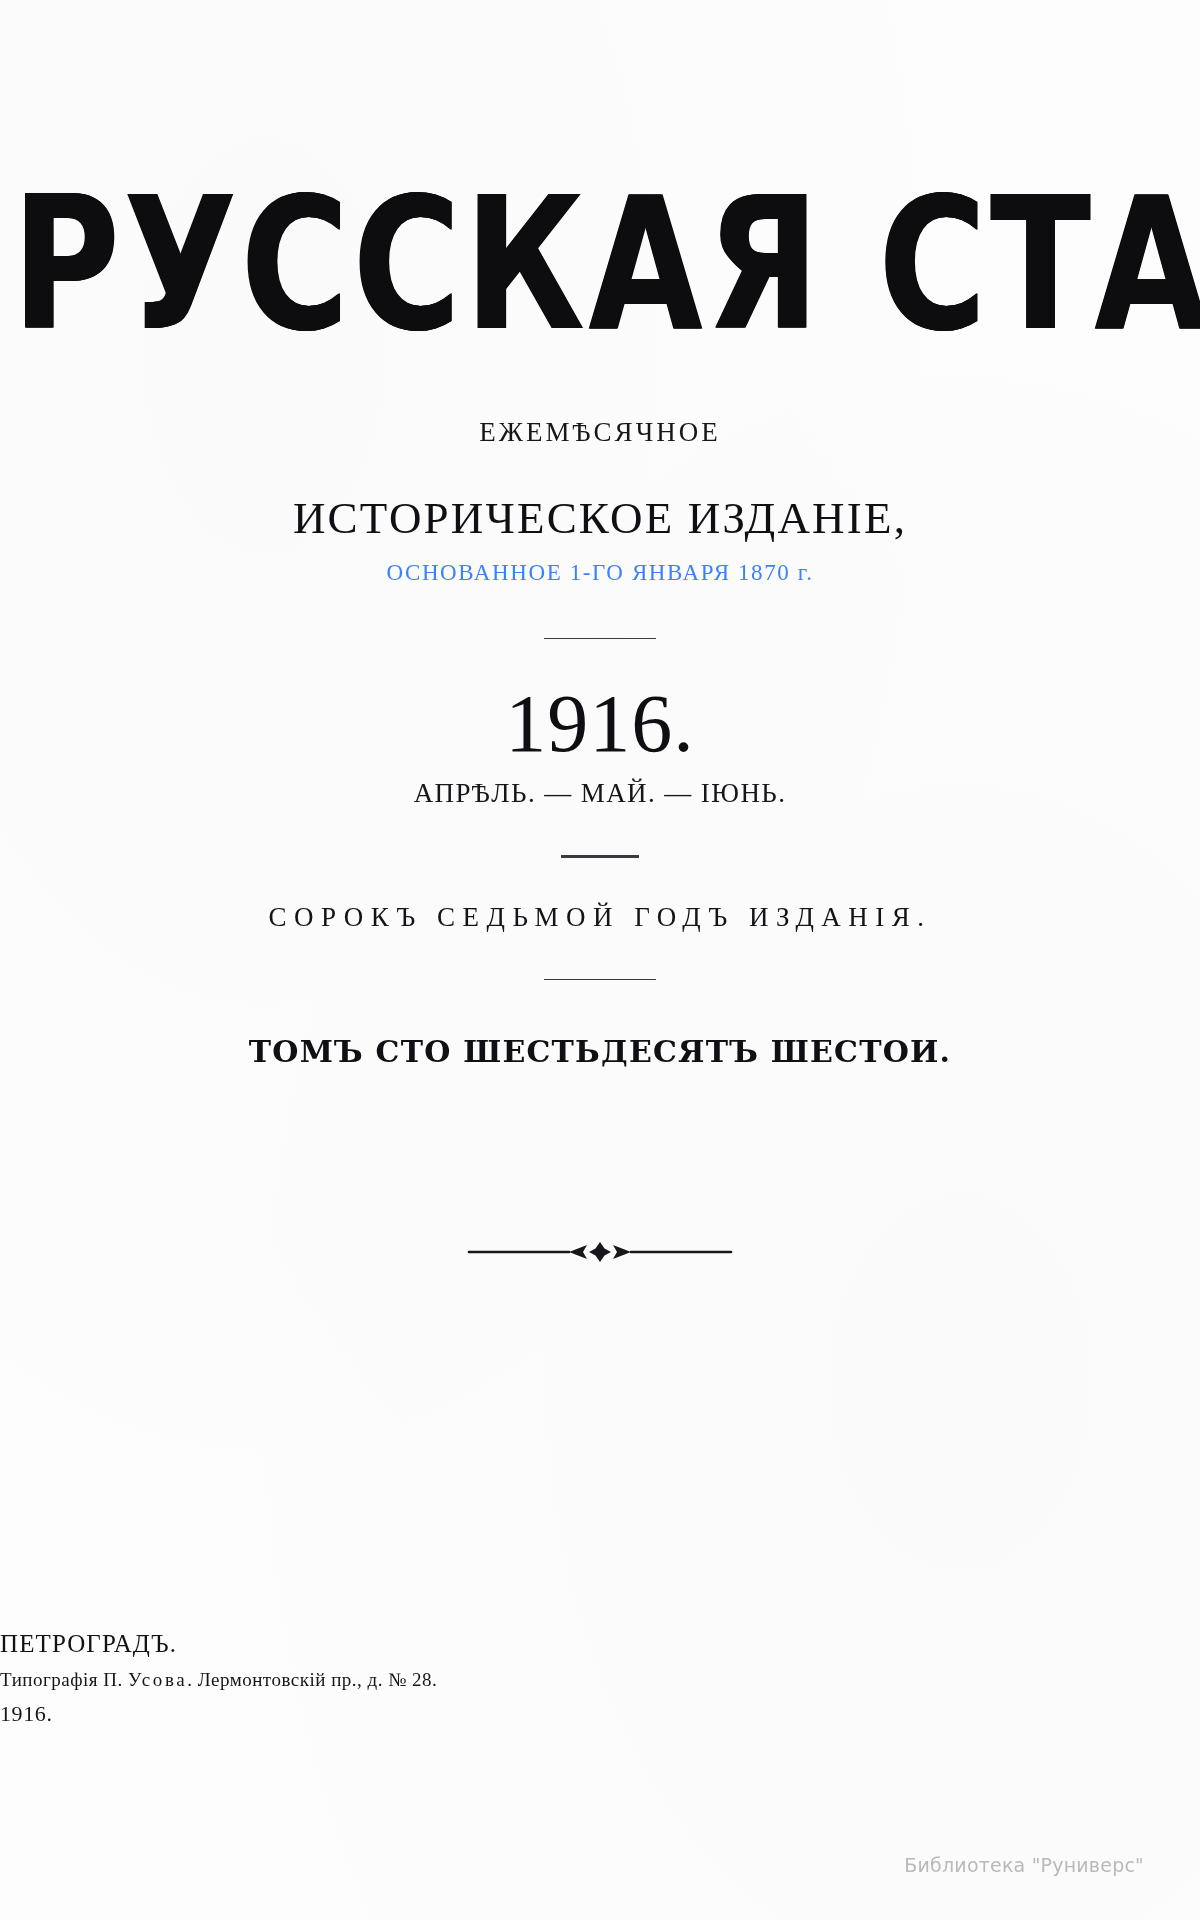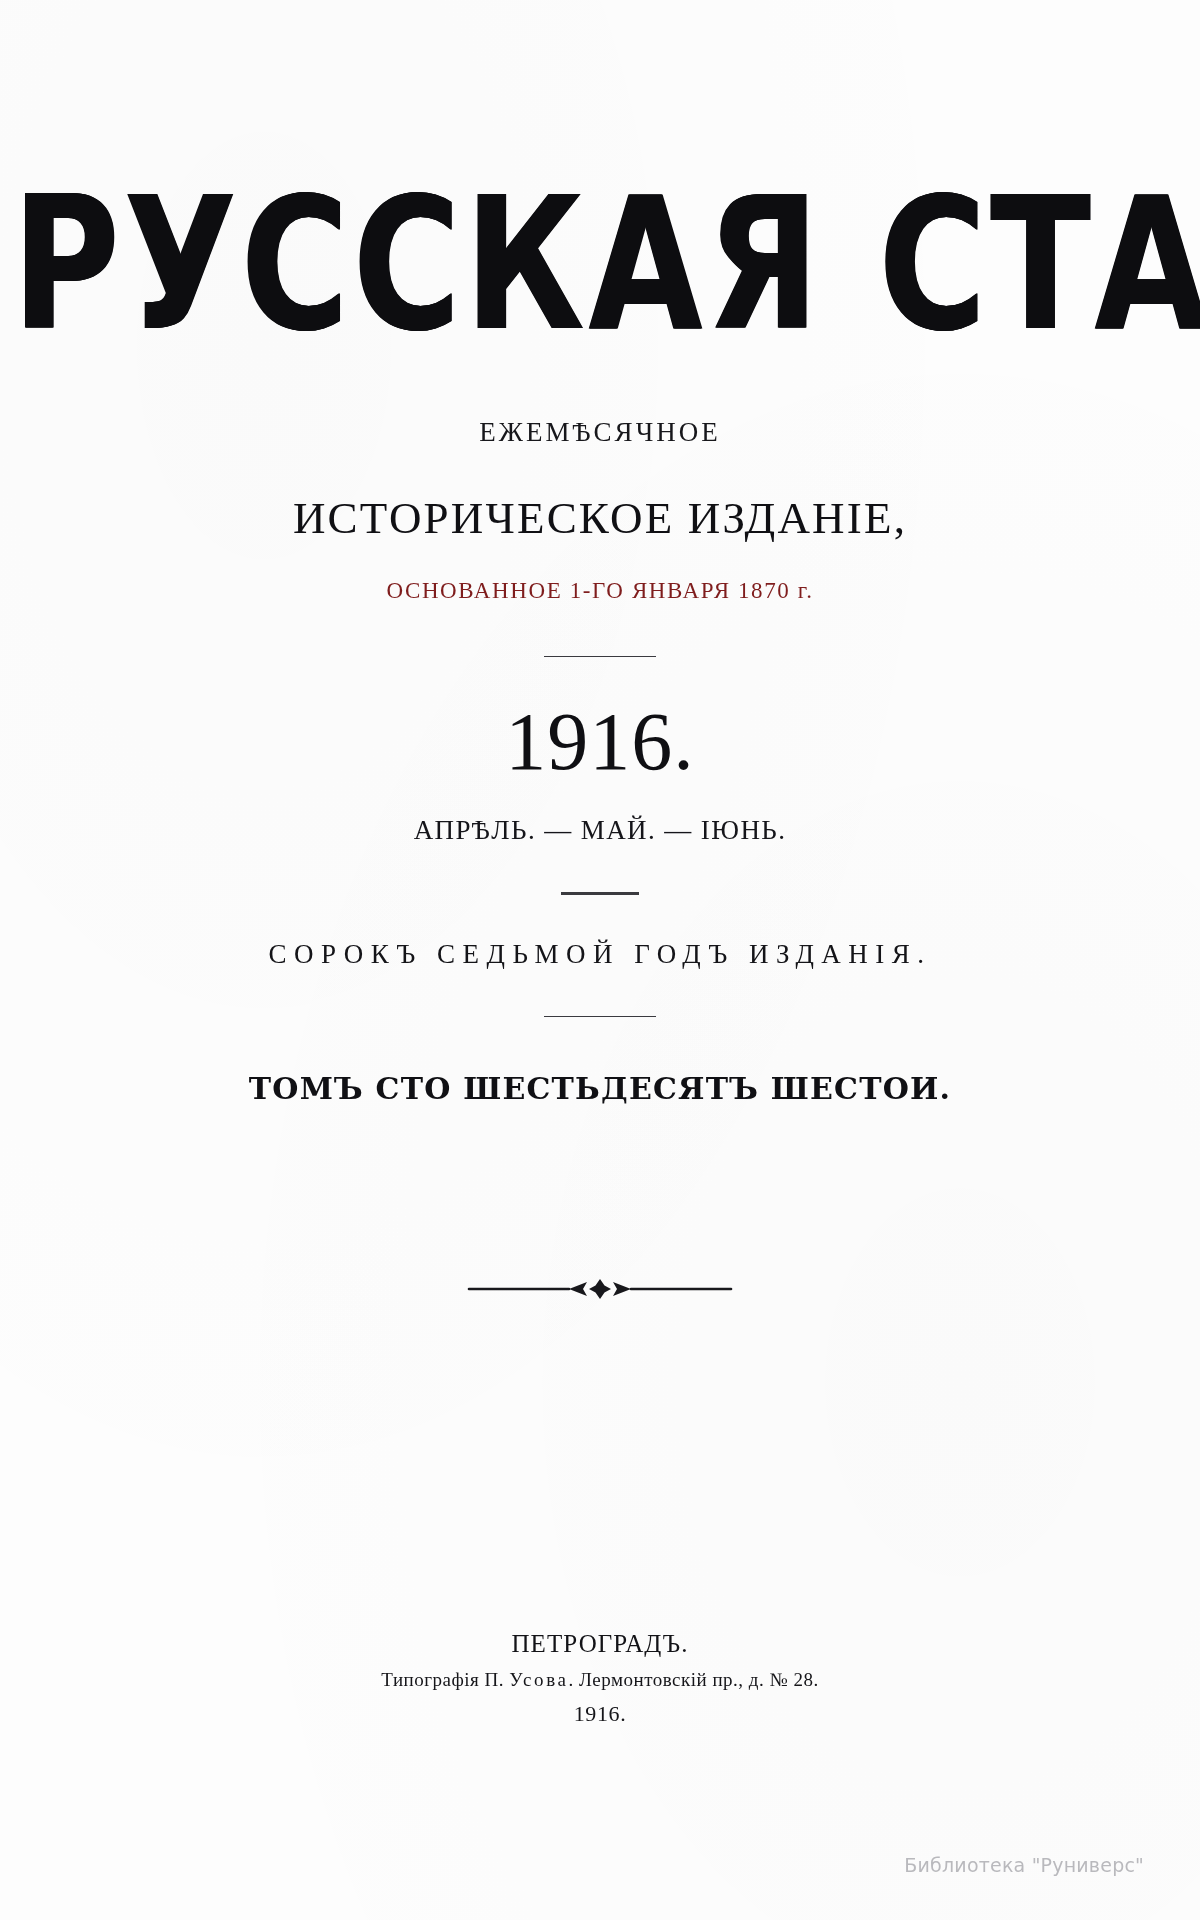--- a/index.html
+++ b/index.html
@@ -74,26 +74,26 @@
   .line-historical {
     margin-top: 44px;
     font-family: "Liberation Serif", serif;
     font-size: 45px;
     letter-spacing: 2.2px;
     text-align: center;
     color: #101014;
   }
 
   .line-founded {
-    margin-top: 34px;
+    margin-top: 16px;
     font-family: "Liberation Serif", serif;
     font-size: 23px;
     letter-spacing: 1.6px;
     text-align: left;
-    color: #7f1d1d;
+    color: #3b82f6;
   }
 
   .rule {
     border: 0;
     border-top: 1.6px solid #3a3a3f;
     width: 112px;
     margin: 0;
   }
   .rule.r1 { margin-top: 52px; }
   .rule.r2 { margin-top: 46px; border-top-width: 3px; width: 78px; }
@@ -104,21 +104,21 @@
     font-family: "Liberation Serif", serif;
     font-weight: 400;
     font-size: 82px;
     line-height: 1;
     letter-spacing: 1px;
     text-align: center;
     color: #0f0f13;
   }
 
   .months {
-    margin-top: 32px;
+    margin-top: 13px;
     font-family: "Liberation Serif", serif;
     font-size: 27px;
     letter-spacing: 1.4px;
     text-align: center;
     color: #15151a;
   }
 
   .year-of-edition {
     margin-top: 44px;
     font-family: "Liberation Serif", serif;
@@ -148,21 +148,20 @@
     justify-content: center;
   }
   .ornament svg { display: block; }
 
   
   .imprint {
     position: absolute;
     left: 0;
     right: 0;
     top: 1630px;
-    text-align: center;
   }
   .imprint-city {
     font-family: "Liberation Serif", serif;
     font-size: 25px;
     letter-spacing: 1.1px;
     color: #131317;
   }
   .imprint-printer {
     margin-top: 11px;
     font-family: "Liberation Serif", serif;

